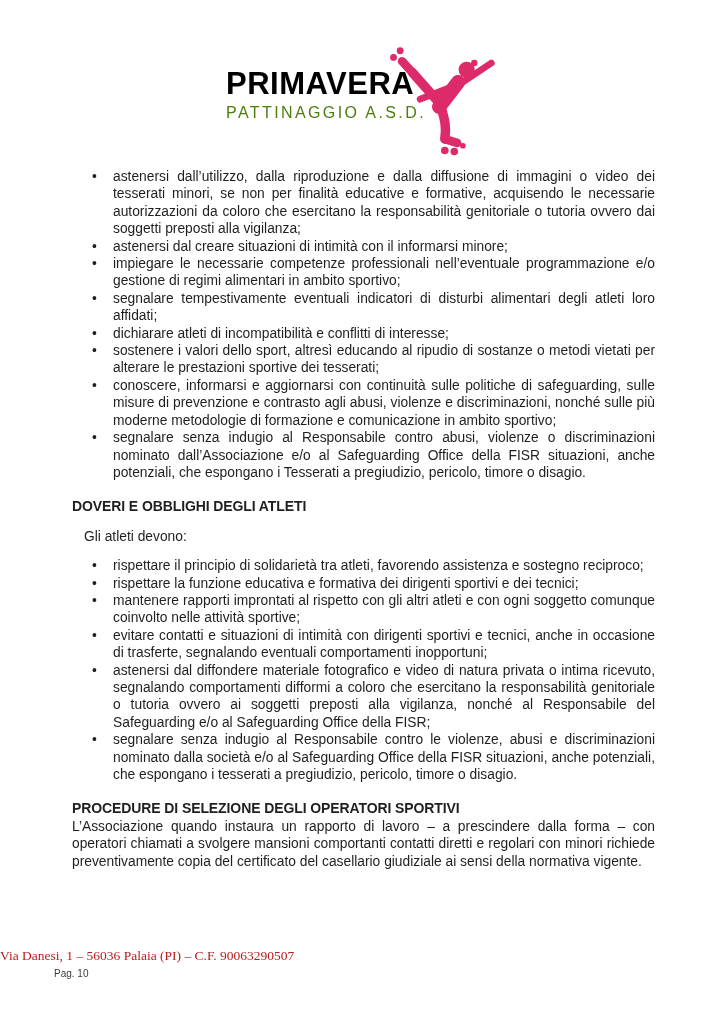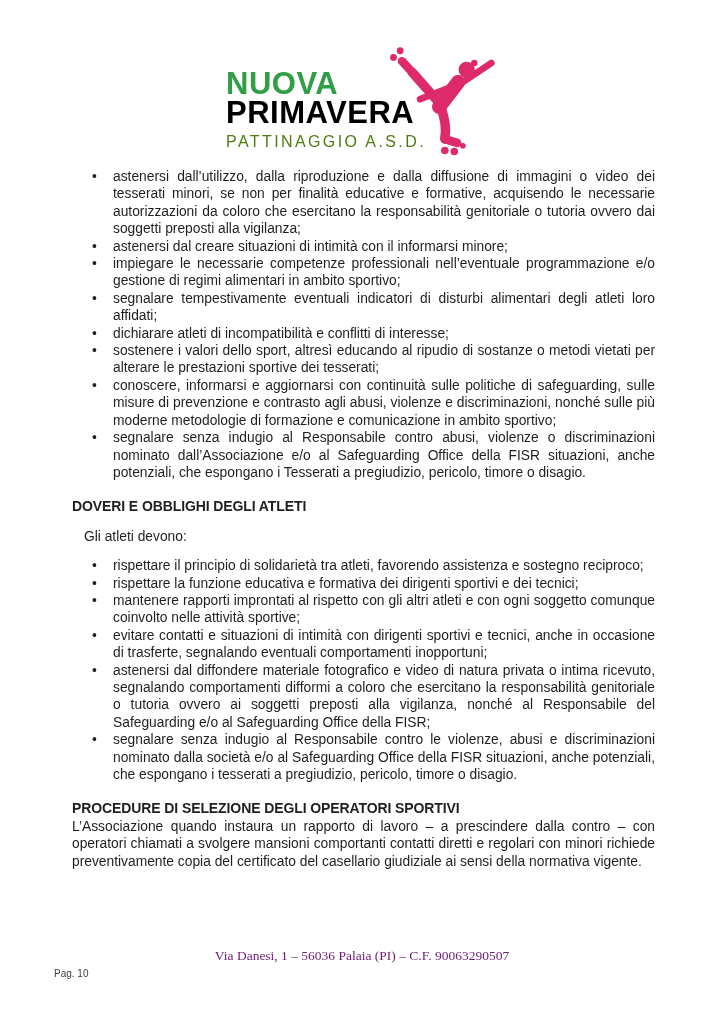--- a/index.html
+++ b/index.html
@@ -58,40 +58,39 @@
     line-height:17.4px;
     letter-spacing:-0.1px;
   }
   p.lead { margin:12px; }
   p.body-par { margin:0; text-align:justify; }
 
   
   .footer-address {
     position:absolute;
     left:0; right:0; top:948px;
-    text-align:center;
+    text-align:left;
     font-family:"Liberation Serif", serif;
     font-size:13.5px;
-    color:#701a75;
+    color:#b91c1c;
   }
   .page-number {
     position:absolute;
     left:54px; top:968px;
     font-size:10px;
     color:#3c3c3c;
   }
 </style>
 </head>
 <body>
 
 <div class="page">
 
   <div class="logo">
     <div class="logo-text">
-      <div class="logo-line1" style="color:#2f9e44">NUOVA</div>
       <div class="logo-line2" style="color:#000000">PRIMAVERA</div>
       <div class="logo-line3" style="color:#4d7c0f">PATTINAGGIO A.S.D.</div>
     </div>
     <svg class="skater" viewBox="0 0 120 124" width="114" height="118" aria-hidden="true">
       <g stroke="#dd2a6b" fill="#dd2a6b">
 
         <path d="M60 64 L30 30" stroke-width="10" stroke-linecap="round" fill="none"></path>
 
         <path d="M30 30 L19 18" stroke-width="9" stroke-linecap="round" fill="none"></path>
         <circle cx="10" cy="14" r="3.6" stroke="none"></circle>
@@ -191,20 +190,20 @@
           <span class="li-text">astenersi dal diffondere materiale fotografico e video di natura privata o intima ricevuto, segnalando comportamenti difformi a coloro che esercitano la responsabilità genitoriale o tutoria ovvero ai soggetti preposti alla vigilanza, nonché al Responsabile del Safeguarding e/o al Safeguarding Office della FISR;</span>
         </li>
 
         <li class="duty-item">
           <span class="marker">•</span>
           <span class="li-text">segnalare senza indugio al Responsabile contro le violenze, abusi e discriminazioni nominato dalla società e/o al Safeguarding Office della FISR situazioni, anche potenziali, che espongano i tesserati a pregiudizio, pericolo, timore o disagio.</span>
         </li>
       </ul>
 
     <h2 class="sec-heading">PROCEDURE DI SELEZIONE DEGLI OPERATORI SPORTIVI</h2>
-    <p class="body-par">L’Associazione quando instaura un rapporto di lavoro – a prescindere dalla contro – con operatori chiamati a svolgere mansioni comportanti contatti diretti e regolari con minori richiede preventivamente copia del certificato del casellario giudiziale ai sensi della normativa vigente.</p>
+    <p class="body-par">L’Associazione quando instaura un rapporto di lavoro – a prescindere dalla forma – con operatori chiamati a svolgere mansioni comportanti contatti diretti e regolari con minori richiede preventivamente copia del certificato del casellario giudiziale ai sensi della normativa vigente.</p>
 
   </div>
 
   <div class="footer-address">Via Danesi, 1 – 56036 Palaia (PI) – C.F. 90063290507</div>
   <div class="page-number">Pag. 10</div>
 
 </div>
 
 </body></html>

